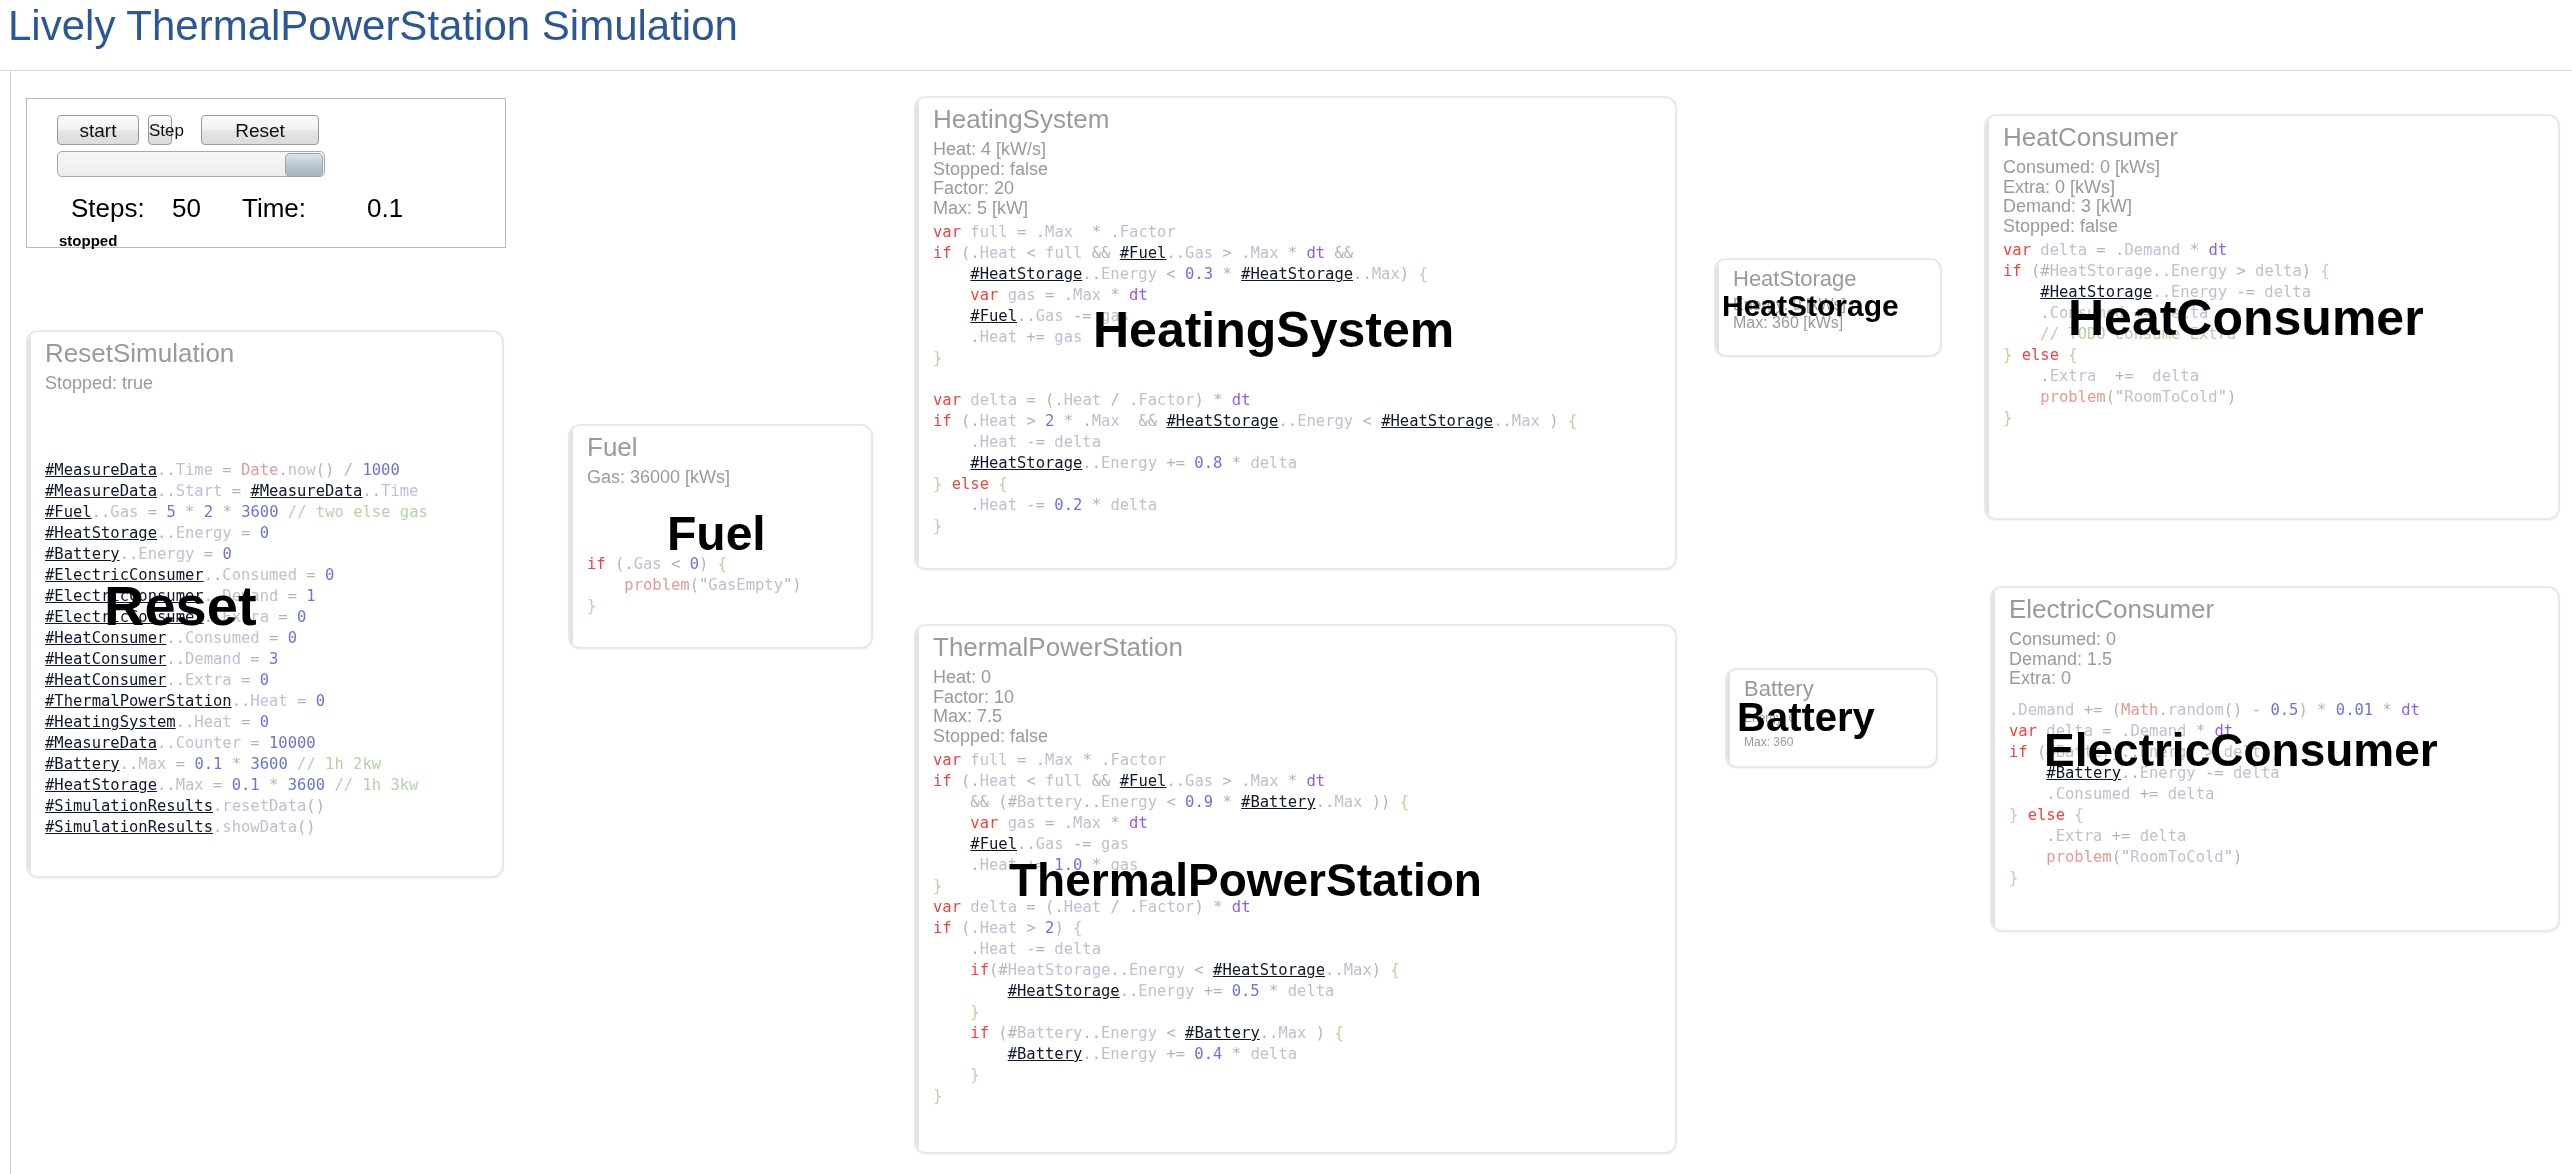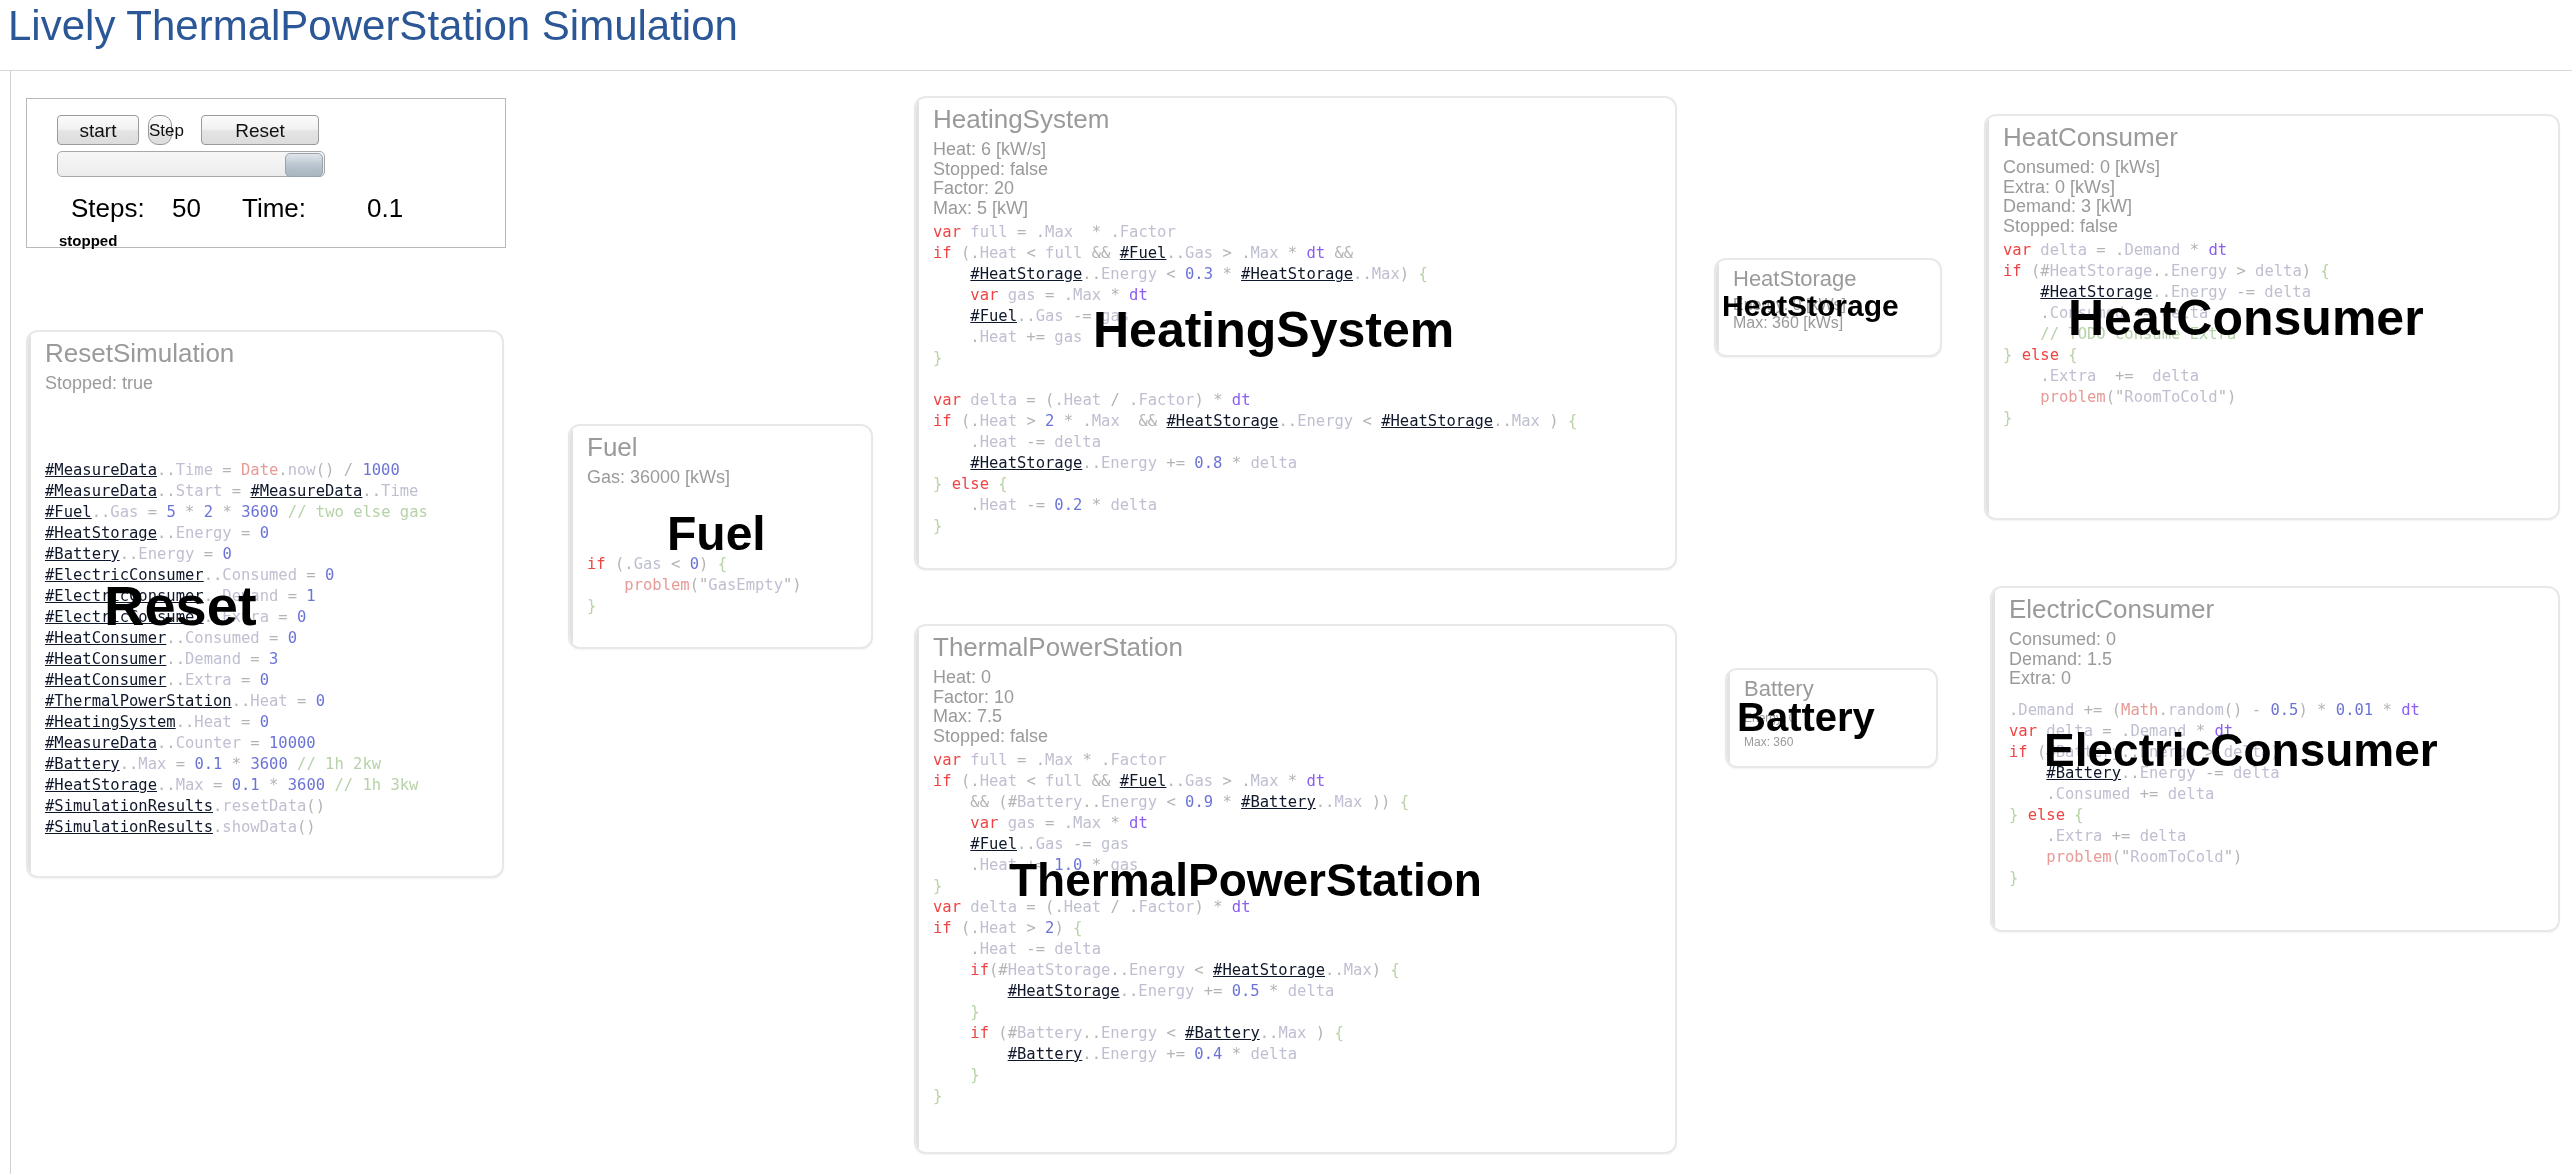--- a/index.html
+++ b/index.html
@@ -38,21 +38,21 @@
     font-family:"Liberation Sans", sans-serif;
     font-size:19px; color:#101010;
     text-align:center;
     padding:0;
     line-height:30px;
     height:30px;
     box-sizing:border-box;
     cursor:pointer;
   }
   #btn-start{position:absolute;left:30px;top:16px;width:82px;}
-  #btn-step{position:absolute;left:121px;top:16px;width:24px;font-size:17px;border-radius:10px;}
+  #btn-step{position:absolute;left:121px;top:16px;width:24px;font-size:17px;}
   #btn-reset{position:absolute;left:174px;top:16px;width:118px;}
 
   #slider-track{
     position:absolute;left:30px;top:52px;width:268px;height:26px;
     border:1px solid #a8a8a8;border-radius:5px;
     background:linear-gradient(to bottom,#f7f7f7,#ececec);
     box-sizing:border-box;
   }
   #slider-thumb{
     position:absolute;right:1px;top:1px;width:36px;height:22px;
@@ -181,21 +181,21 @@
     <div class="card-code" style="top:128px;"><span class="k">if</span> <span class="op">(</span><span class="op">.</span><span class="id">Gas</span> <span class="op">&lt;</span> <span class="nm">0</span><span class="op">)</span> <span class="br">{</span>
     <span class="fn">problem</span><span class="op">("</span><span class="id">GasEmpty</span><span class="op">")</span>
 <span class="br">}</span></div>
   </div>
 </div>
 <div class="overlay" style="left:667px;top:510px;font-size:48px;">Fuel</div>
 
 <div class="card" style="left:914px;top:96px;width:763px;height:474px;">
   <div class="card-inner">
     <div class="card-title">HeatingSystem</div>
-    <div class="card-props">Heat: 6 [kW/s]
+    <div class="card-props">Heat: 4 [kW/s]
 Stopped: false
 Factor: 20
 Max: 5 [kW]</div>
     <div class="card-code" style="top:124px;"><span class="k">var</span> <span class="id">full</span> <span class="op">=</span> <span class="op">.</span><span class="id">Max</span>  <span class="op">*</span> <span class="op">.</span><span class="id">Factor</span>
 <span class="k">if</span> <span class="op">(</span><span class="op">.</span><span class="id">Heat</span> <span class="op">&lt;</span> <span class="id">full</span> <span class="op">&amp;&amp;</span> <span class="rf">#Fuel</span><span class="op">.</span><span class="op">.</span><span class="id">Gas</span> <span class="op">&gt;</span> <span class="op">.</span><span class="id">Max</span> <span class="op">*</span> <span class="dl">dt</span> <span class="op">&amp;&amp;</span>
     <span class="rf">#HeatStorage</span><span class="op">.</span><span class="op">.</span><span class="id">Energy</span> <span class="op">&lt;</span> <span class="nm">0.3</span> <span class="op">*</span> <span class="rf">#HeatStorage</span><span class="op">.</span><span class="op">.</span><span class="id">Max</span><span class="op">)</span> <span class="br">{</span>
     <span class="k">var</span> <span class="id">gas</span> <span class="op">=</span> <span class="op">.</span><span class="id">Max</span> <span class="op">*</span> <span class="dl">dt</span>
     <span class="rf">#Fuel</span><span class="op">.</span><span class="op">.</span><span class="id">Gas</span> <span class="op">-=</span> <span class="id">gas</span>
     <span class="op">.</span><span class="id">Heat</span> <span class="op">+=</span> <span class="id">gas</span>
 <span class="br">}</span>

